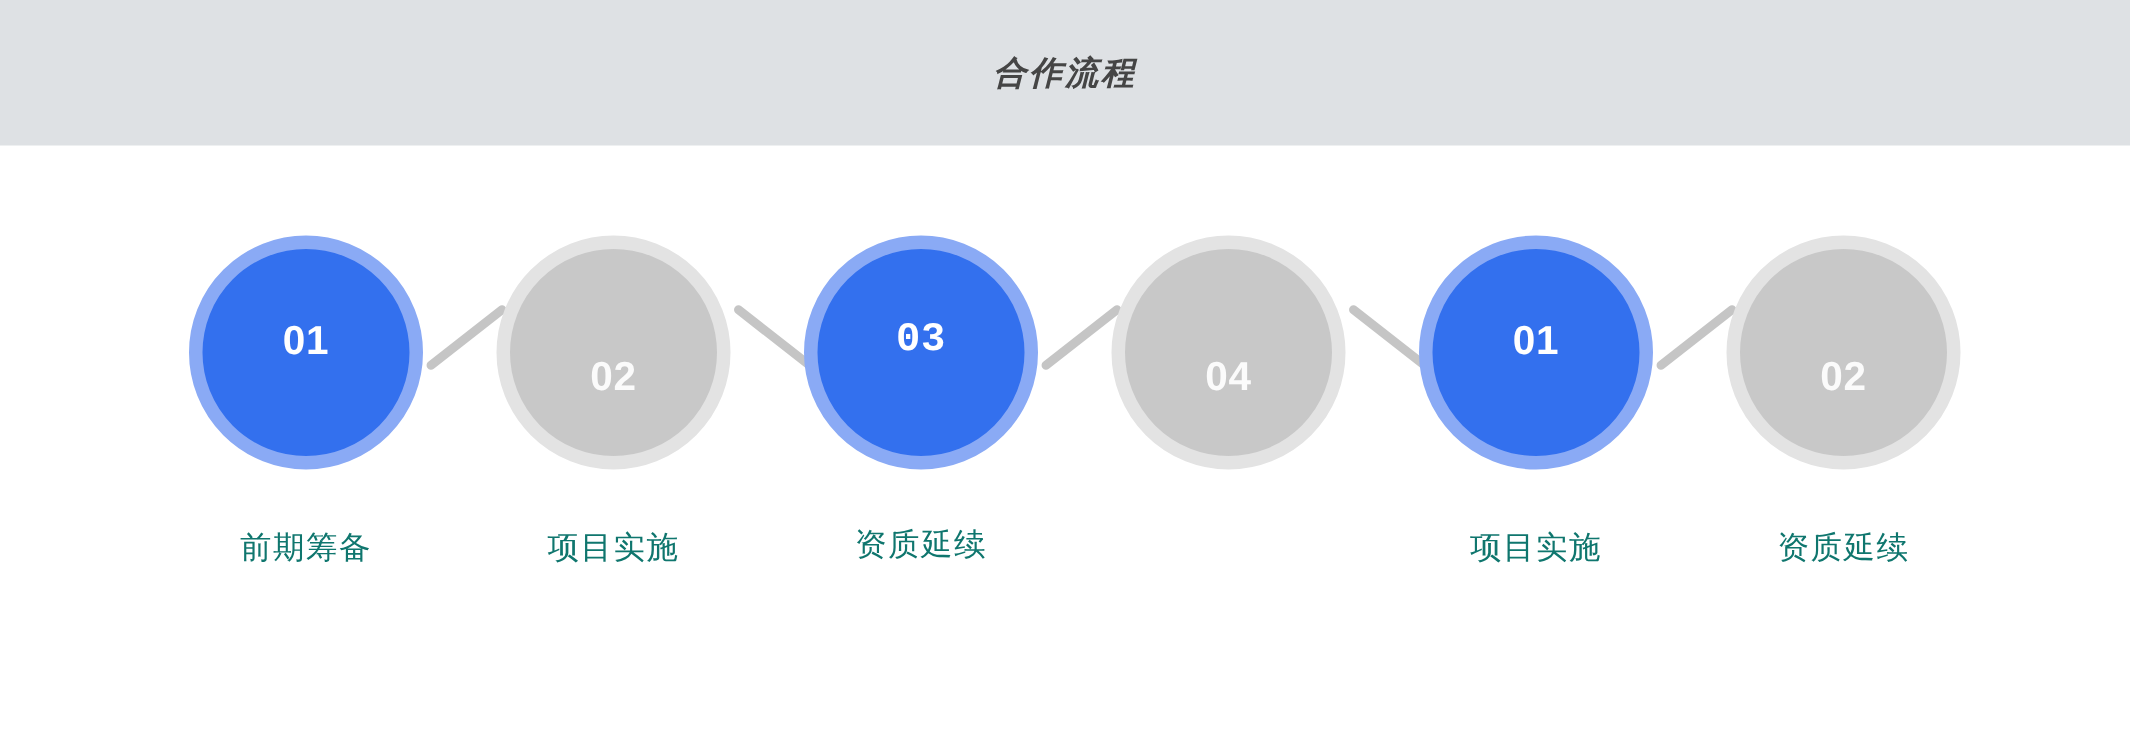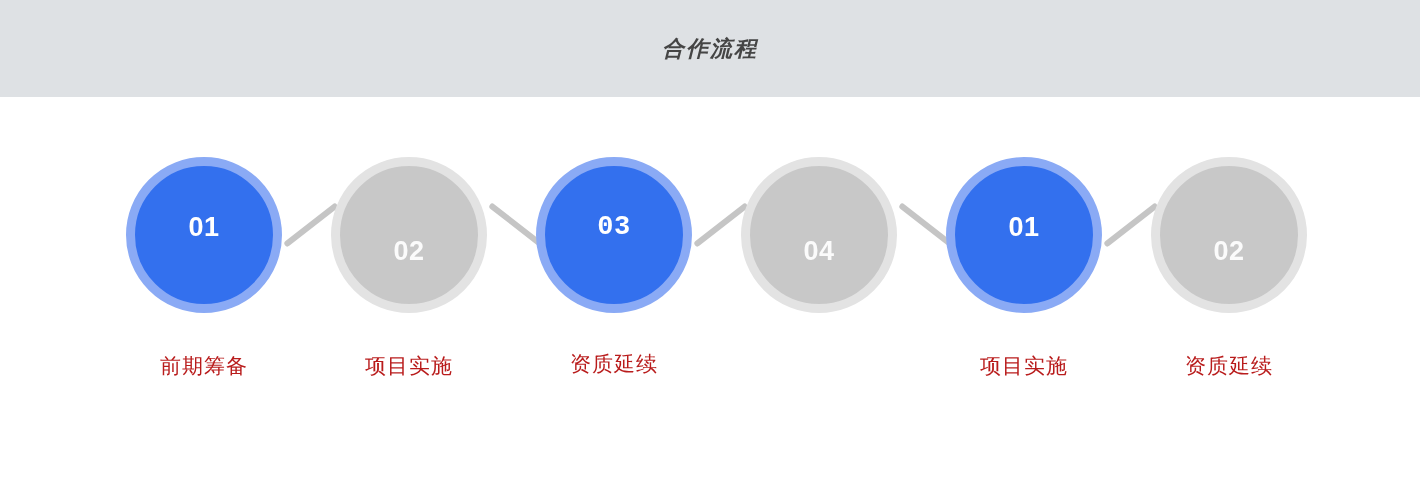--- a/index.html
+++ b/index.html
@@ -104,21 +104,21 @@
     border: 9px solid #e3e3e3;
   }
   .circle.inactive .num {
     color: #fbfbfb;
     margin-top: 48px;
   }
 
   .step-label {
     margin-top: 42px;
     font-size: 21px;
-    color: #b91c1c;
+    color: #0f766e;
     line-height: 1;
     letter-spacing: 1px;
   }
 
   
   .connector {
     position: absolute;
     height: 6px;
     background: #c5c5c5;
     border-radius: 3px;

